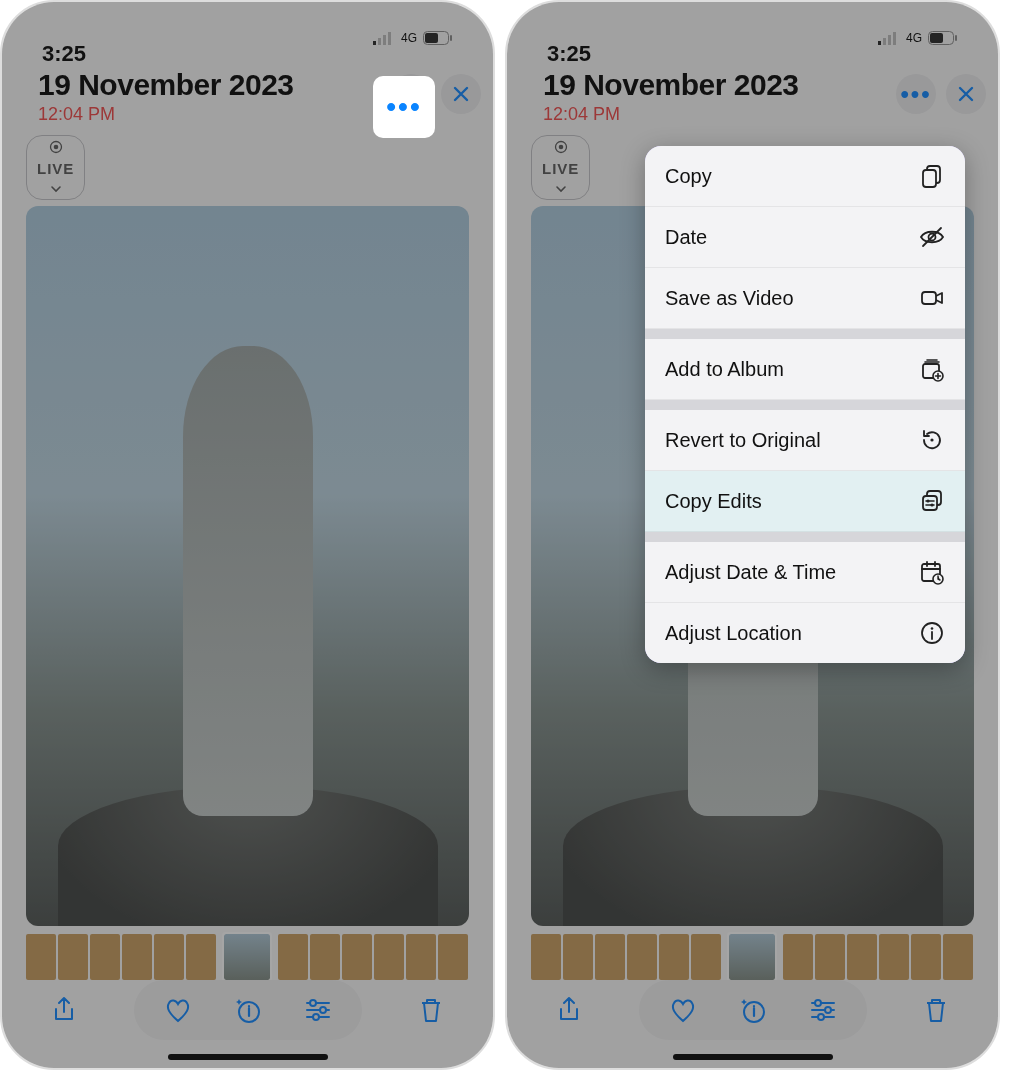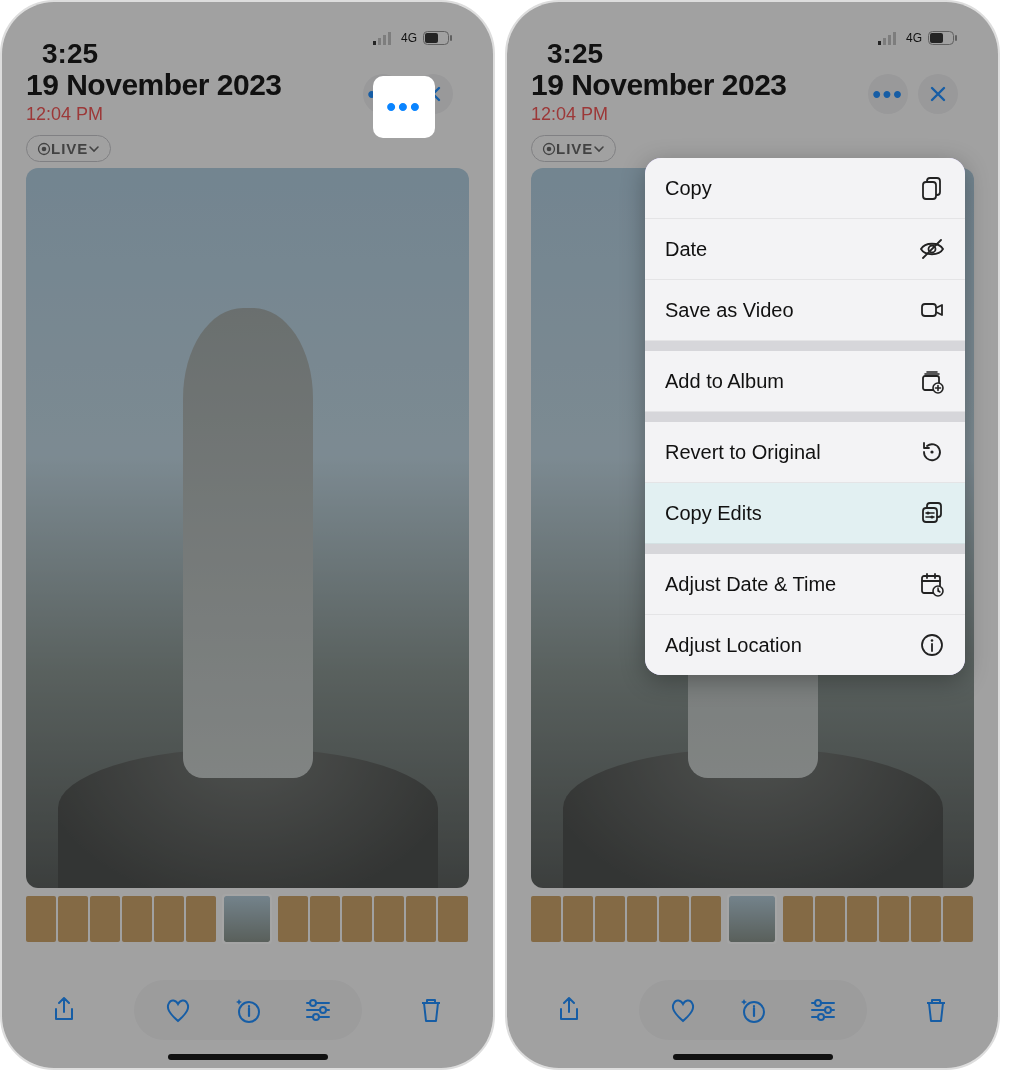--- a/index.html
+++ b/index.html
@@ -32,55 +32,57 @@
     pointer-events: none;
     z-index: 50;
   }
   .statusbar {
     display: flex;
     justify-content: space-between;
     align-items: center;
     padding: 18px 40px 6px 40px;
     height: 60px;
   }
-  .status-time { font-size: 28px; font-weight: 600; margin-top: 32px; }
+  .status-time { font-size: 22px; font-weight: 600; margin-top: 32px; }
   .status-right { display: flex; align-items: center; gap: 6px; font-size: 12px; font-weight: 500; }
   .signal-icon svg, .battery-icon svg { display: block; }
   .header {
     display: flex;
     justify-content: space-between;
     align-items: flex-start;
-    padding: 6px 40px 4px 24px;
+    padding: 6px 12px 4px 24px;
+    margin-left: 12px;
   }
   .header-left { display: flex; flex-direction: column; gap: 2px; }
   .date-title { font-size: 30px; font-weight: 700; letter-spacing: -0.5px; }
   .time-sub { font-size: 18px; color: #ef4444; font-weight: 400; }
   .header-right { display: flex; gap: 10px; align-items: center; margin-top: 6px; }
   .icon-circle {
     width: 40px; height: 40px;
     border-radius: 50%;
     background: #eaeaec;
     display: flex;
     align-items: center; justify-content: center;
     color: #0a84ff;
   }
   .more-dots { font-size: 24px; letter-spacing: 2px; font-weight: 900; line-height: 10px; }
   .close-x svg { width: 18px; height: 18px; }
   .live-badge {
     margin: 6px 0 0 24px;
     display: inline-flex;
     align-items: center;
-    gap: 0;
+    gap: 6px;
     border: 1px solid #c0c0c4;
     border-radius: 16px;
     padding: 4px 10px;
     font-size: 15px;
     font-weight: 600;
     color: #555;
     letter-spacing: 1px;
+    flex-direction: column;
   }
   .photo-area {
     margin: 6px 24px 0 24px;
     height: 720px;
     border-radius: 12px;
     background: linear-gradient(to bottom, #a9c8db 0%, #b9d1de 40%, #7d8a86 70%, #4a4f4d 100%);
     position: relative;
     overflow: hidden;
   }
   .statue {
@@ -145,21 +147,21 @@
     background: #fff;
     border-radius: 8px;
     display: flex;
     align-items: center; justify-content: center;
     z-index: 60;
     box-shadow: 0 0 0 2px #fff;
     color: #0a84ff;
   }
   .menu-popover {
     position: absolute;
-    top: 156px; left: 138px;
+    top: 144px; left: 138px;
     width: 320px;
     background: #c4b5fd;
     border-radius: 16px;
     overflow: hidden;
     z-index: 60;
     box-shadow: 0 6px 24px rgba(0,0,0,0.3);
   }
   .menu-item {
     display: flex;
     justify-content: space-between;

